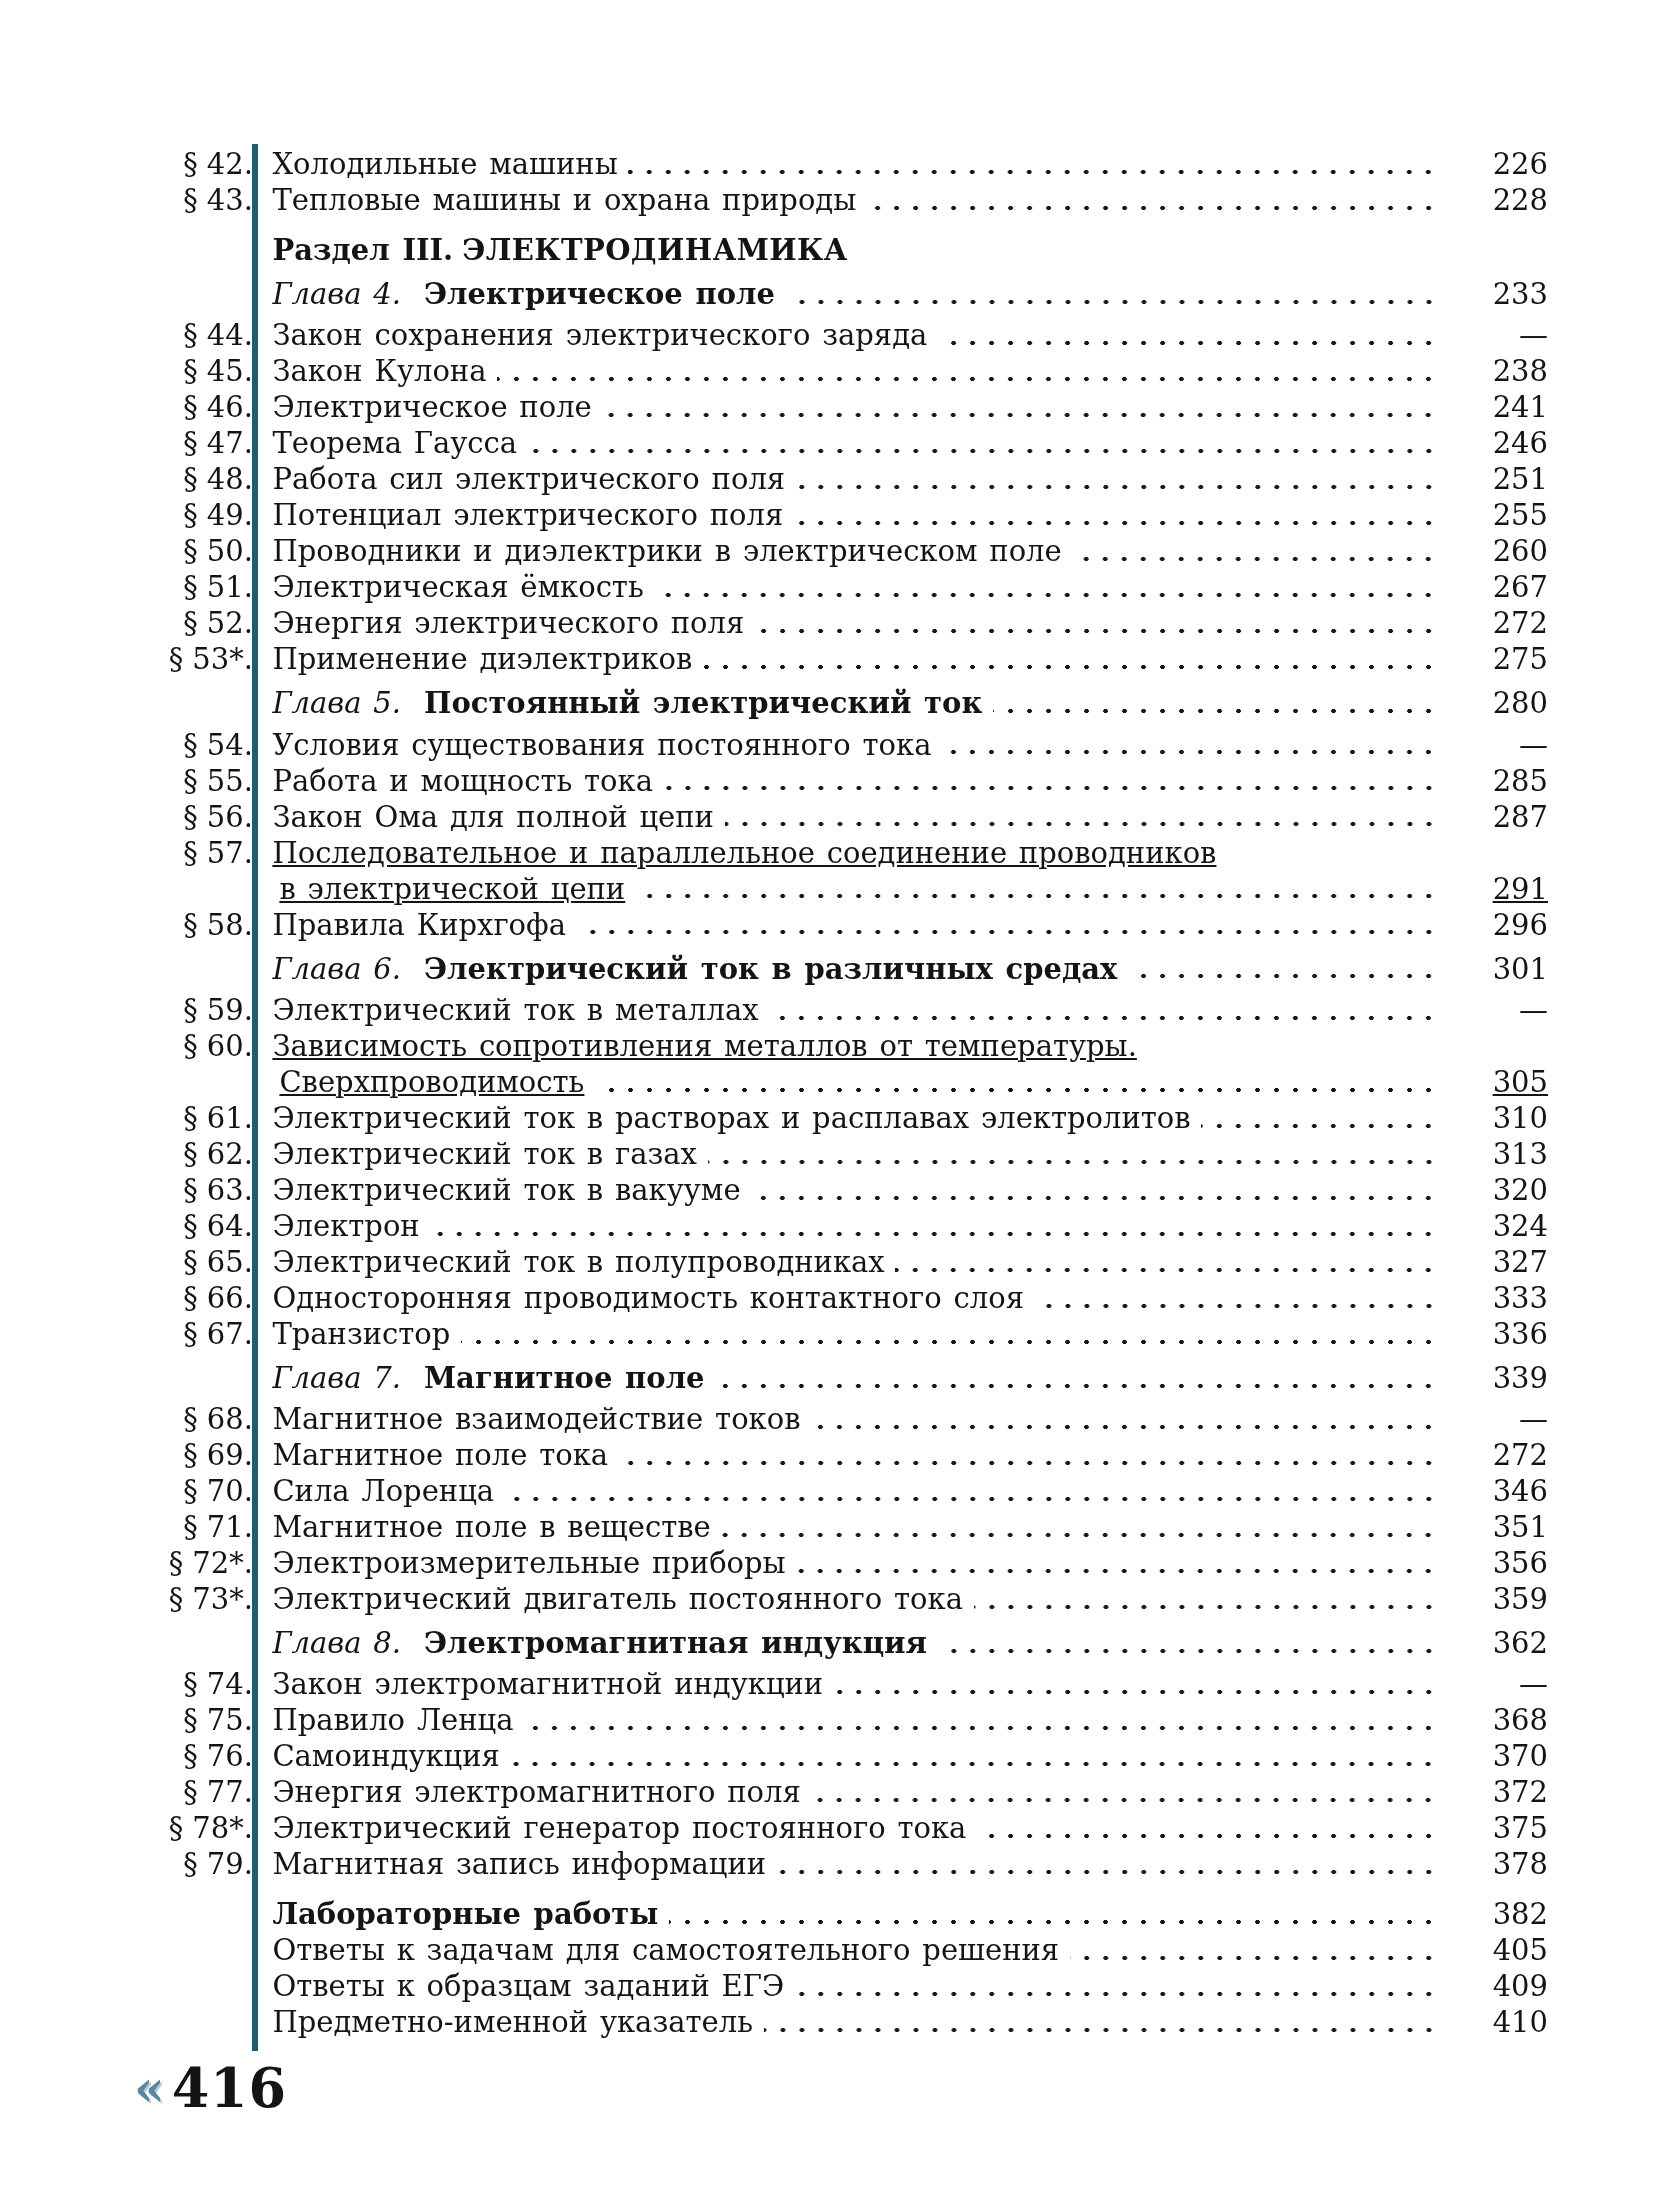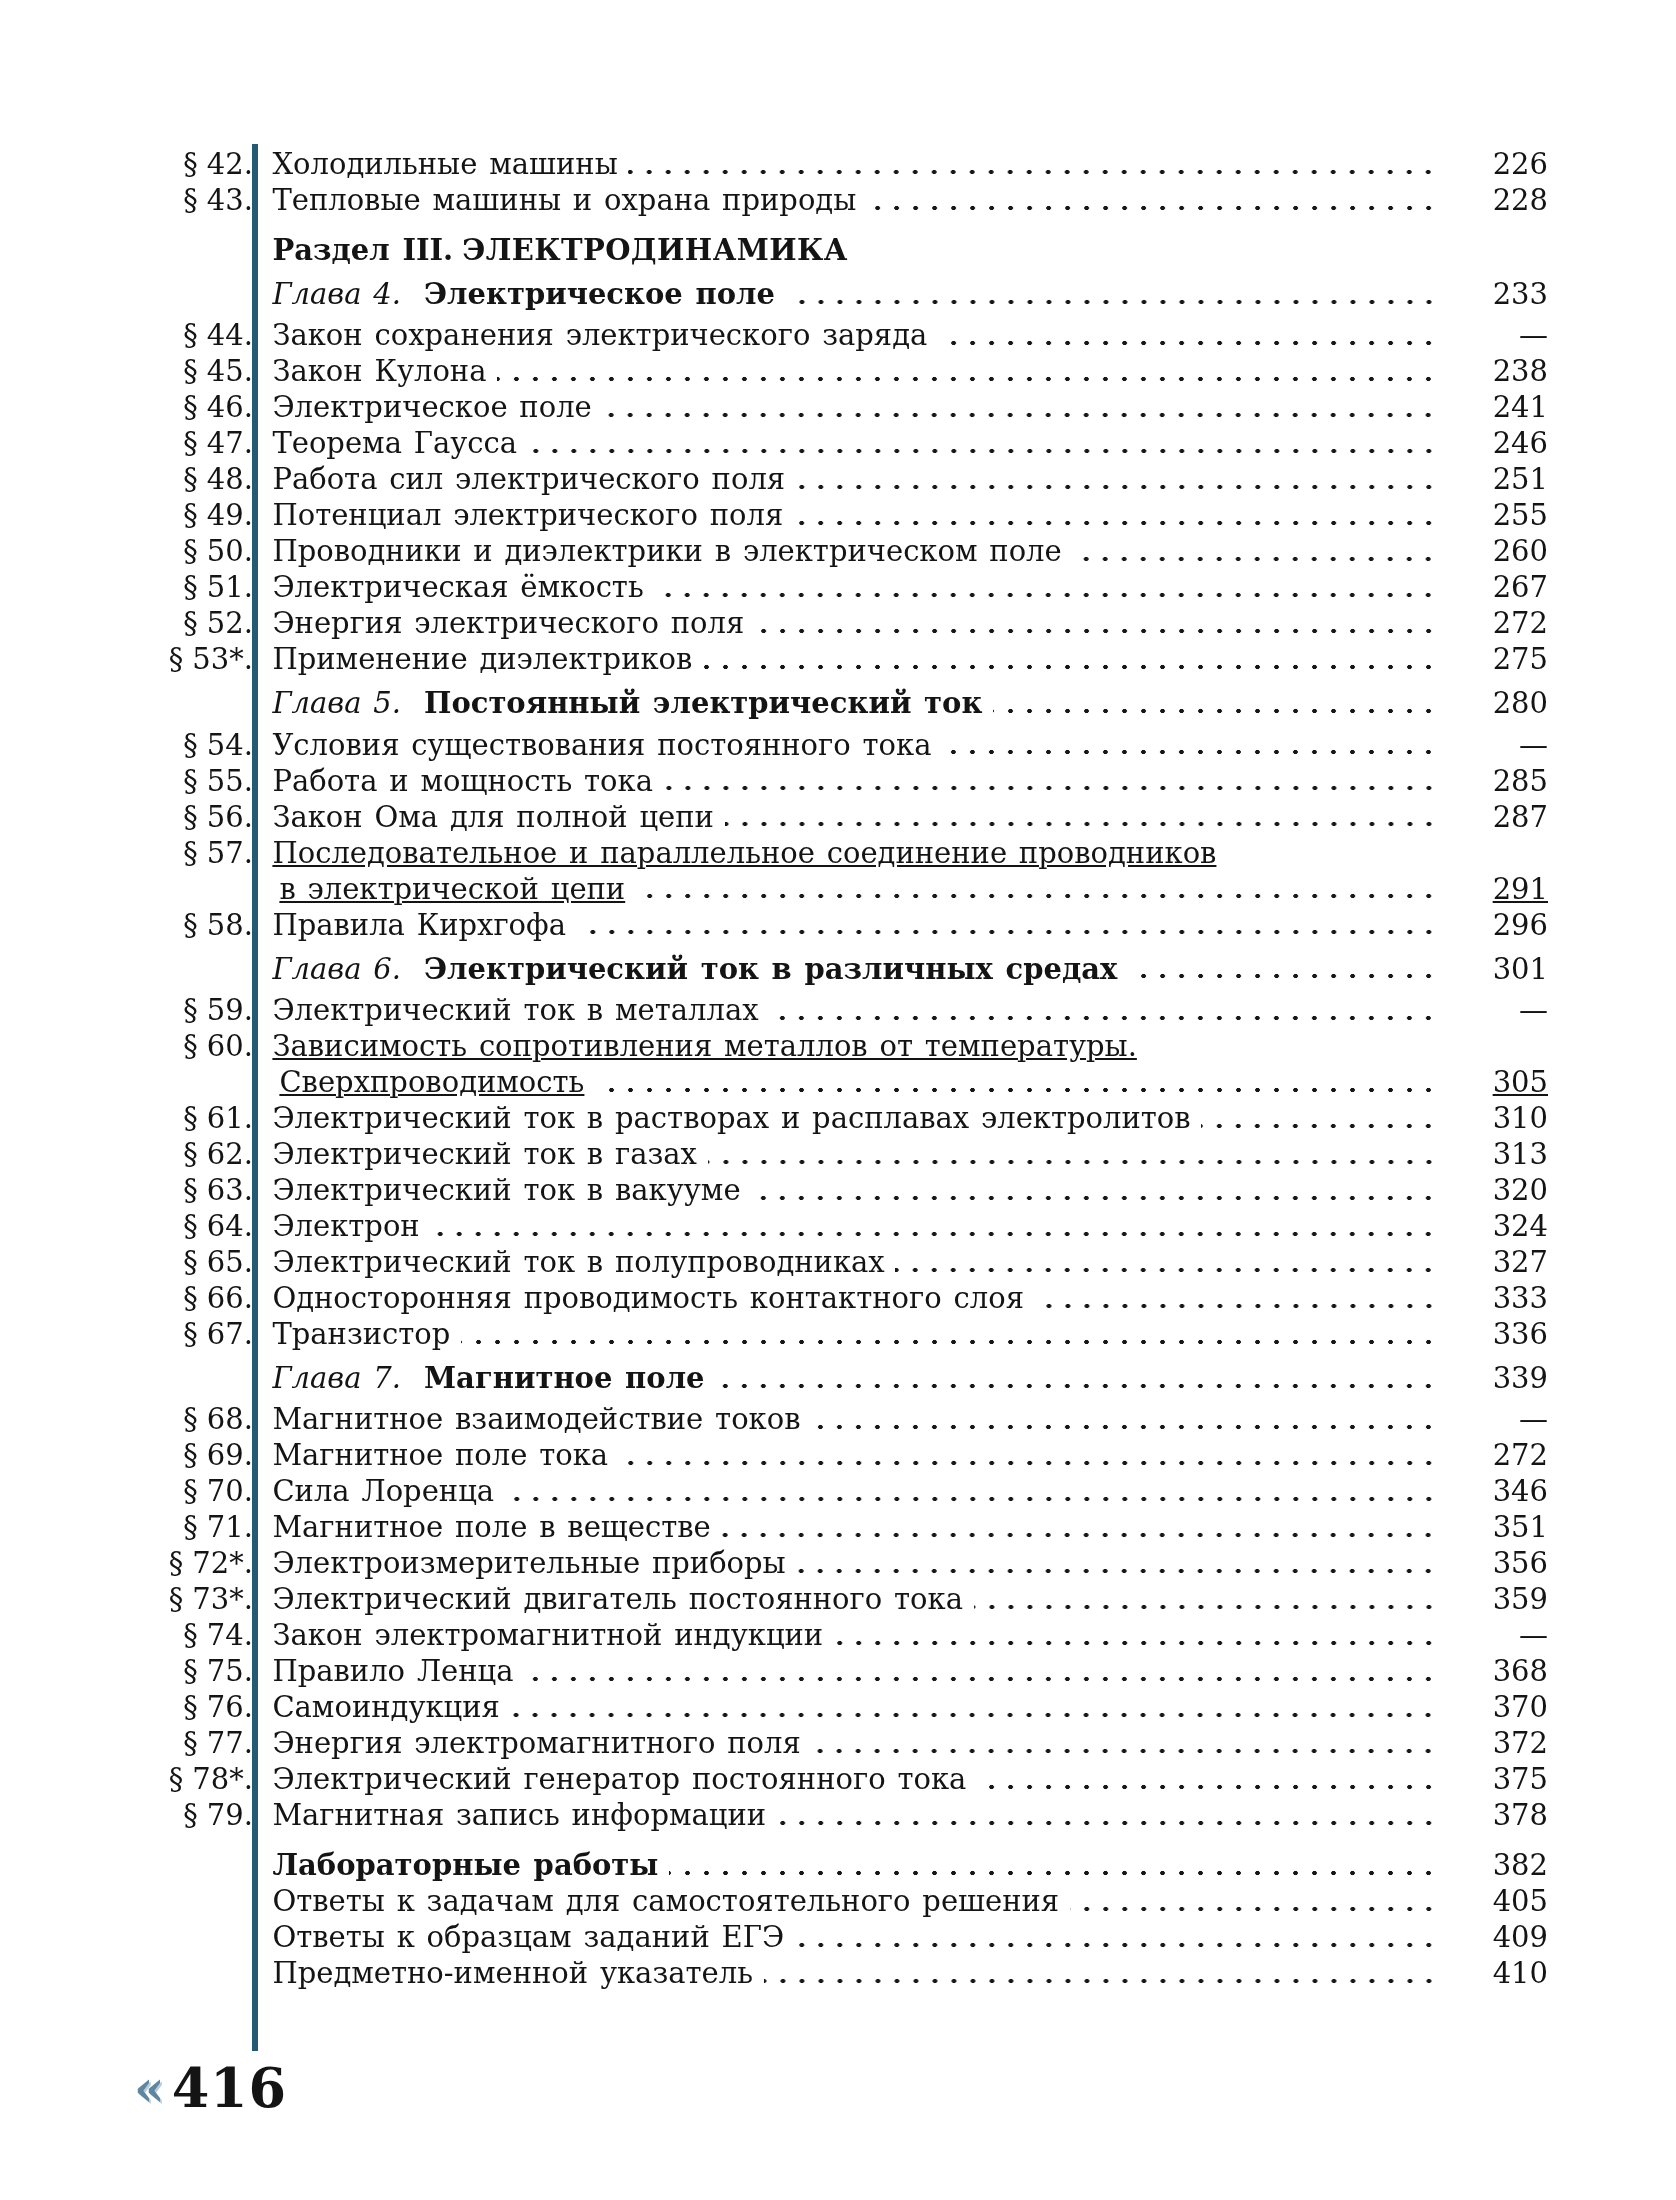--- a/index.html
+++ b/index.html
@@ -347,20 +347,29 @@
         </div>
       </div>
       <div class="row entry">
         <div class="num">§ 73*.</div>
         <div class="main">
           <span class="title">Электрический двигатель постоянного тока</span>
           <span class="leader"></span>
           <span class="pageno">359</span>
         </div>
       </div>
+      <div class="row chapter">
+        <div class="num"></div>
+        <div class="main">
+          <span class="prefix i">Глава 8.</span>
+          <span class="title b">Электромагнитная индукция</span>
+          <span class="leader"></span>
+          <span class="pageno">362</span>
+        </div>
+      </div>
       <div class="row entry">
         <div class="num">§ 74.</div>
         <div class="main">
           <span class="title">Закон электромагнитной индукции</span>
           <span class="leader"></span>
           <span class="pageno">—</span>
         </div>
       </div>
       <div class="row entry">
         <div class="num">§ 75.</div>

